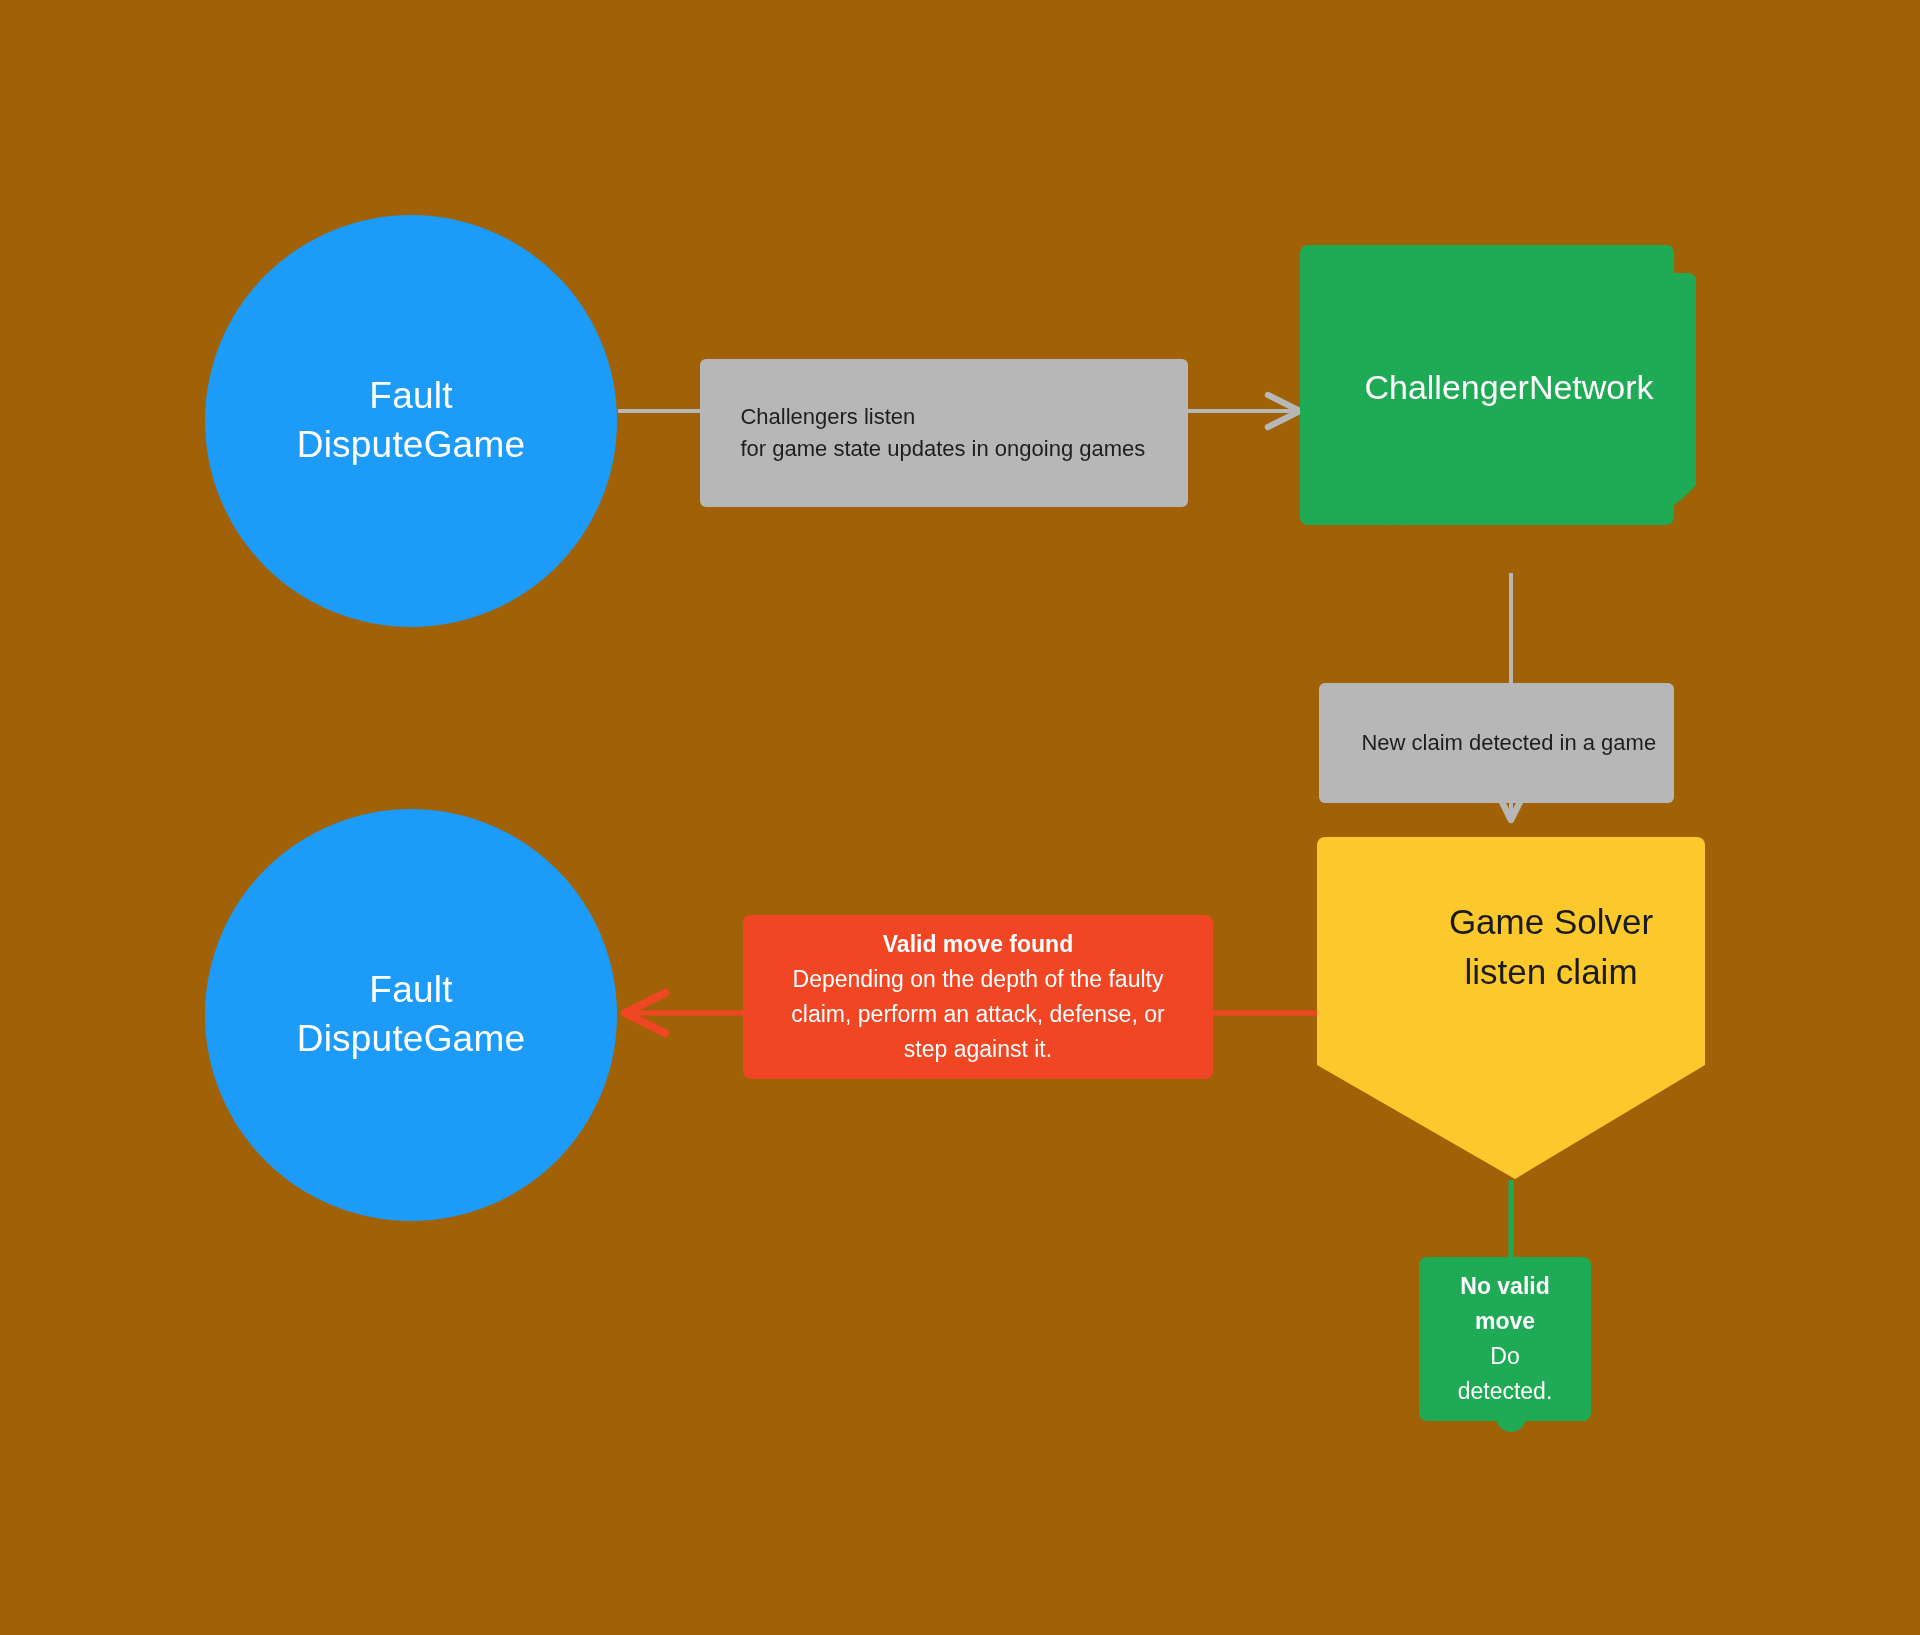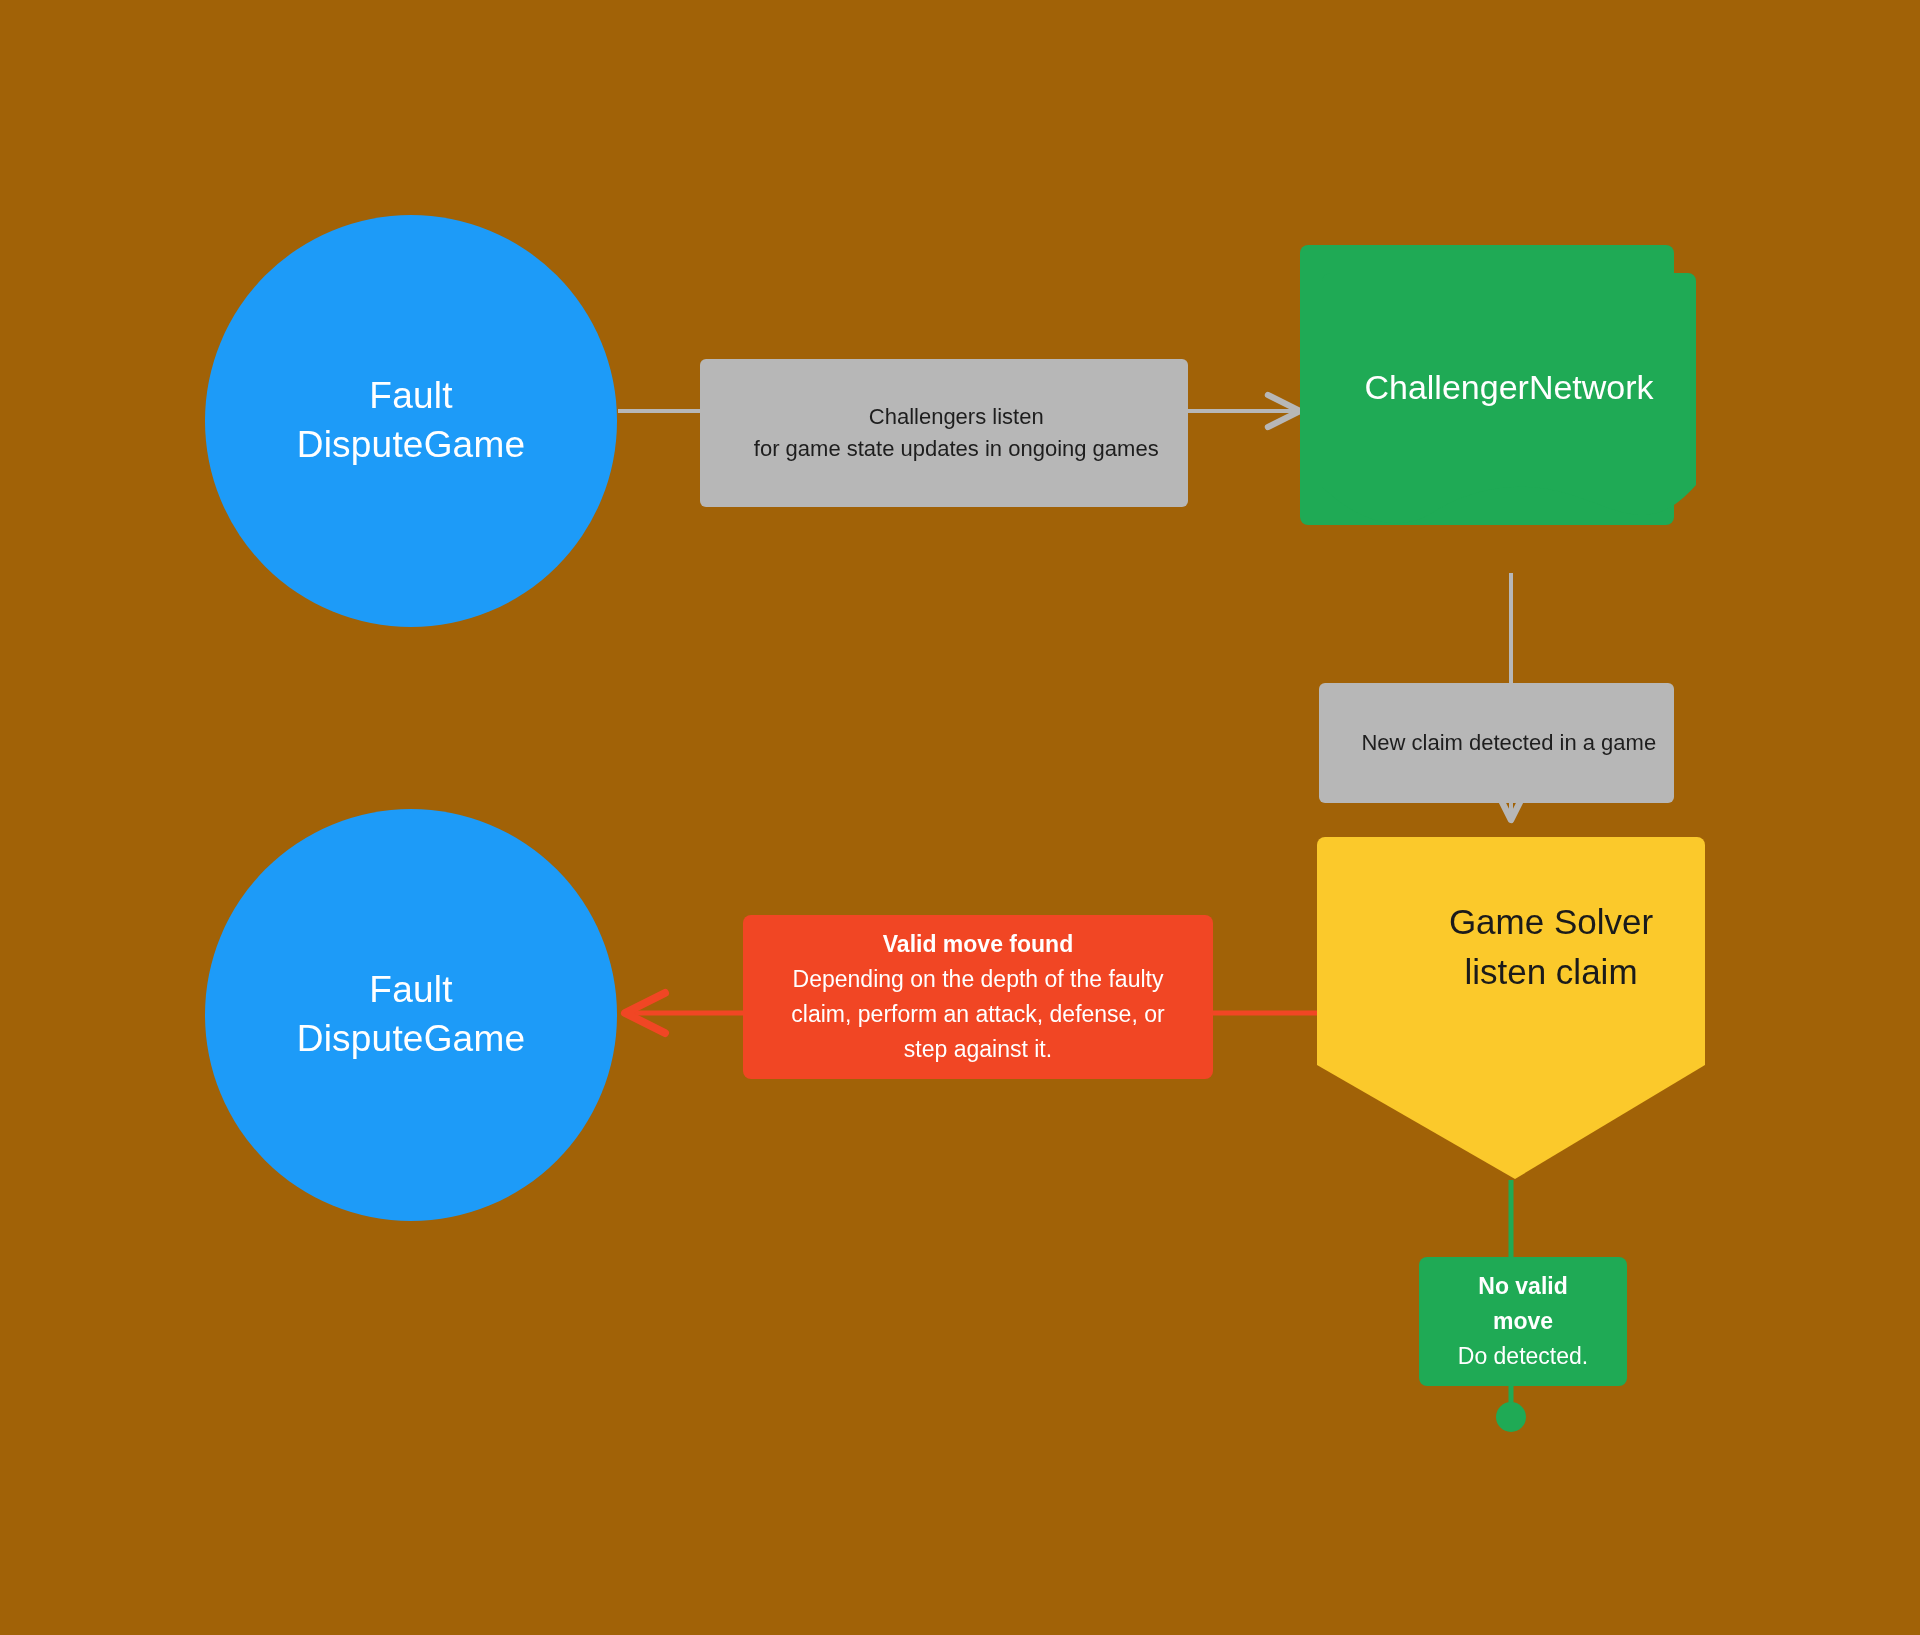--- a/index.html
+++ b/index.html
@@ -94,21 +94,21 @@
 
   
   .edge-label {
     position: absolute;
     background: #b7b7b7;
     color: #1e1e1e;
     border-radius: 6px;
     padding: 10px 16px;
     font-size: 22px;
     line-height: 1.46;
-    text-align: center;
+    text-align: left;
     white-space: pre;
   }
   .edge-label.one-line { padding: 12px 18px; }
 
   .cb-label {
     position: absolute;
     border-radius: 8px;
     padding: 12px 32px;
     color: #ffffff;
     text-align: center;
@@ -198,18 +198,18 @@
     <span>New claim detected in a game</span>
   </div>
 
   <div class="cb-label red" style="left:735px; top:915px; width:470px; box-sizing:border-box;">
     <span class="hdr">Valid move found</span>
     <span class="ln">Depending on the depth of the faulty</span>
     <span class="ln">claim, perform an attack, defense,</span>
     <span class="ln">or step against it.</span>
   </div>
 
-  <div class="cb-label green" style="left:1411px; top:1257px; width:208px; box-sizing:border-box;">
+  <div class="cb-label green" style="left:1411px; top:1257px; width:172px; box-sizing:border-box;">
     <span class="hdr">No valid move</span>
     <span class="ln">Do detected.</span>
   </div>
 
 </div>
 
 </body></html>

